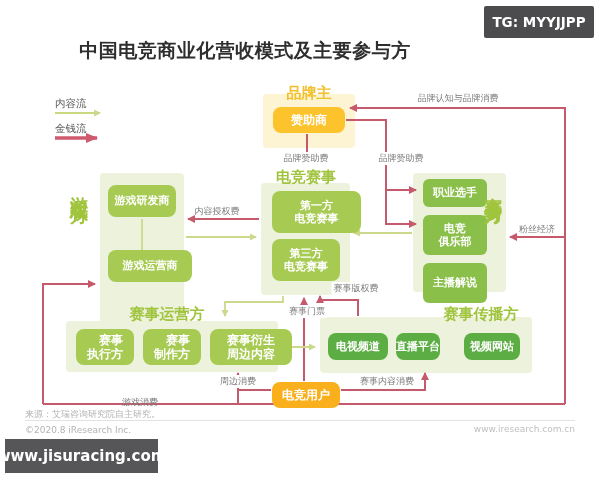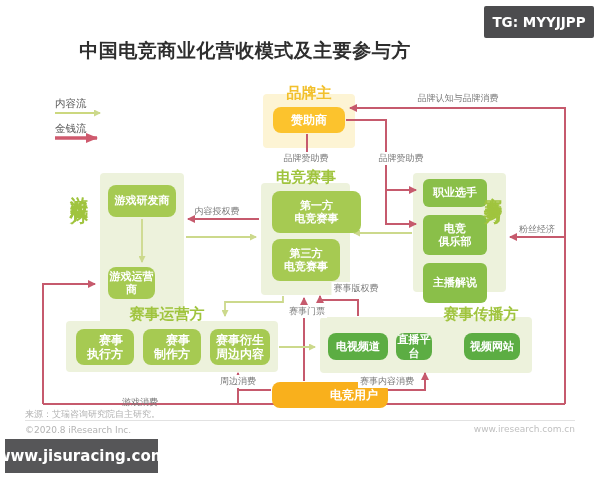--- a/index.html
+++ b/index.html
@@ -10,21 +10,21 @@
   .grp.yellow{background:#fdf4d4;}
   svg.flows{position:absolute;left:0;top:0;z-index:2;}
   .node{position:absolute;z-index:3;display:flex;align-items:center;justify-content:center;
         text-align:center;color:#fff;font-weight:bold;border-radius:8px;
         white-space:pre-line;line-height:1.2;}
   .g1{background:#a6ca52;font-size:11px;}
   .g2{background:#8abf49;font-size:11px;border-radius:6px;}
   .g3{background:#5cad43;font-size:11px;}
   .sm{font-size:12px;text-align:right;}
   .orange{background:#fcc32d;font-size:12px;}
-  .user{background:#f9b01c;font-size:12px;padding-left:48px;}
+  .user{background:#f9b01c;font-size:12px;}
   .ttl{position:absolute;z-index:4;font-weight:bold;color:#a0c43e;font-size:15px;
        white-space:nowrap;transform:translateX(-50%);}
   .ttl.yellow{color:#f2c02c;}
   .vttl{position:absolute;z-index:4;font-weight:bold;color:#a0c43e;font-size:18px;
         writing-mode:vertical-rl;text-orientation:upright;letter-spacing:2px;line-height:1;}
   .lbl{position:absolute;z-index:5;font-size:9px;color:#7a7a7a;white-space:nowrap;
        transform:translateX(-50%);}
   .lbl.bg{background:#fff;padding:0 2px;}
   .page-title{position:absolute;left:45px;top:38px;width:400px;text-align:center;z-index:4;
         font-size:19px;font-weight:bold;color:#2e2e2e;letter-spacing:0.5px;}
@@ -95,37 +95,37 @@
 
   <div class="ttl yellow" style="left:309px;top:84px;">品牌主</div>
   <div class="ttl" style="left:306px;top:168px;">电竞赛事</div>
   <div class="vttl" style="left:70px;top:183px;">游戏版权方</div>
   <div class="vttl" style="left:484px;top:183px;">赛事参与方</div>
   <div class="ttl" style="left:167px;top:305px;">赛事运营方</div>
   <div class="ttl" style="left:481px;top:305px;">赛事传播方</div>
 
   <div class="node g1" style="left:108px;top:185px;width:68px;height:32px;">游戏研发商</div>
   <div class="node orange" style="left:273px;top:107px;width:72px;height:26px;">赞助商</div>
-  <div class="node g1" style="left:108px;top:267px;width:47px;height:32px;">游戏运营商</div>
+  <div class="node g1" style="left:108px;top:250px;width:84px;height:32px;">游戏运营商</div>
   <div class="node g1" style="left:272px;top:191px;width:89px;height:42px;">第一方
 电竞赛事</div>
   <div class="node g1" style="left:272px;top:239px;width:68px;height:42px;">第三方
 电竞赛事</div>
   <div class="node g2" style="left:423px;top:179px;width:64px;height:28px;">职业选手</div>
   <div class="node g2" style="left:423px;top:215px;width:64px;height:40px;">电竞
 俱乐部</div>
   <div class="node g2" style="left:423px;top:263px;width:64px;height:40px;">主播解说</div>
   <div class="node g1 sm" style="left:76px;top:329px;width:58px;height:36px;">赛事
 执行方</div>
   <div class="node g1 sm" style="left:143px;top:329px;width:58px;height:36px;">赛事
 制作方</div>
-  <div class="node g1 sm" style="left:210px;top:329px;width:60px;height:36px;">赛事衍生
+  <div class="node g1 sm" style="left:210px;top:329px;width:82px;height:36px;">赛事衍生
 周边内容</div>
   <div class="node g3" style="left:328px;top:333px;width:60px;height:27px;">电视频道</div>
-  <div class="node g3" style="left:396px;top:333px;width:36px;height:27px;">直播平台</div>
+  <div class="node g3" style="left:396px;top:333px;width:44px;height:27px;">直播平台</div>
   <div class="node g3" style="left:464px;top:333px;width:56px;height:27px;">视频网站</div>
   <div class="node user" style="left:272px;top:382px;width:68px;height:26px;">电竞用户</div>
 
   <div class="lbl" style="left:458px;top:92px;">品牌认知与品牌消费</div>
   <div class="lbl bg" style="left:306px;top:152px;">品牌赞助费</div>
   <div class="lbl bg" style="left:401px;top:152px;">品牌赞助费</div>
   <div class="lbl" style="left:217px;top:205px;">内容授权费</div>
   <div class="lbl" style="left:537px;top:223px;">粉丝经济</div>
   <div class="lbl bg" style="left:356px;top:282px;">赛事版权费</div>
   <div class="lbl bg" style="left:307px;top:305px;">赛事门票</div>

